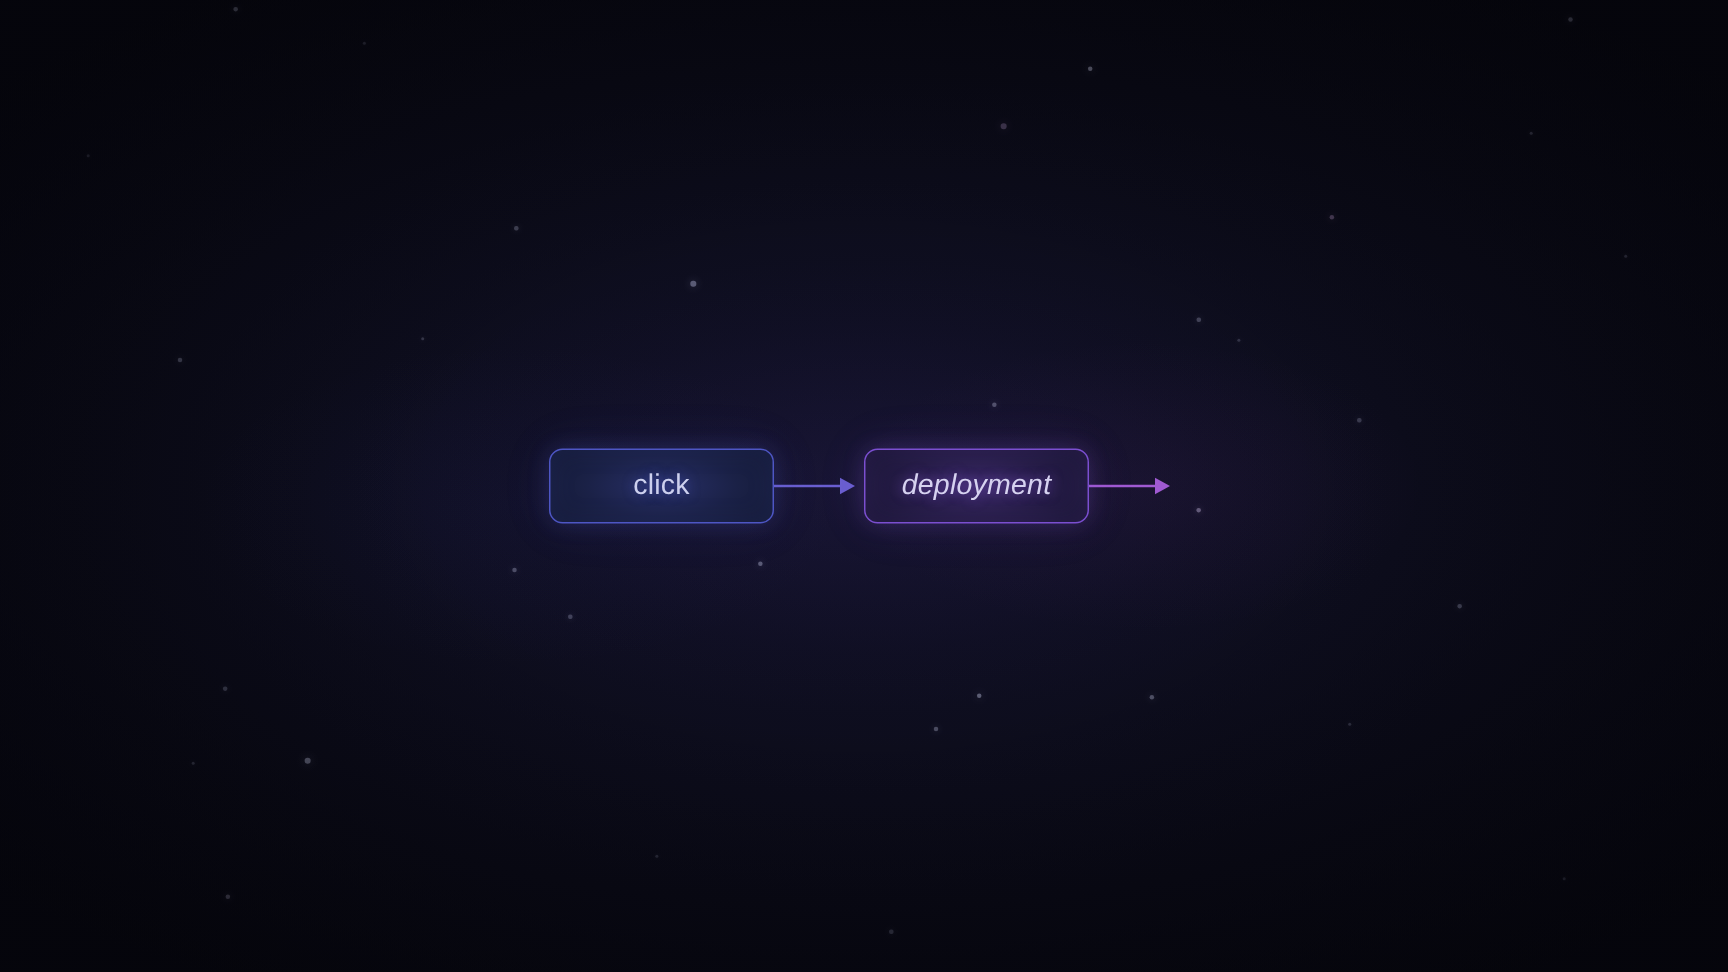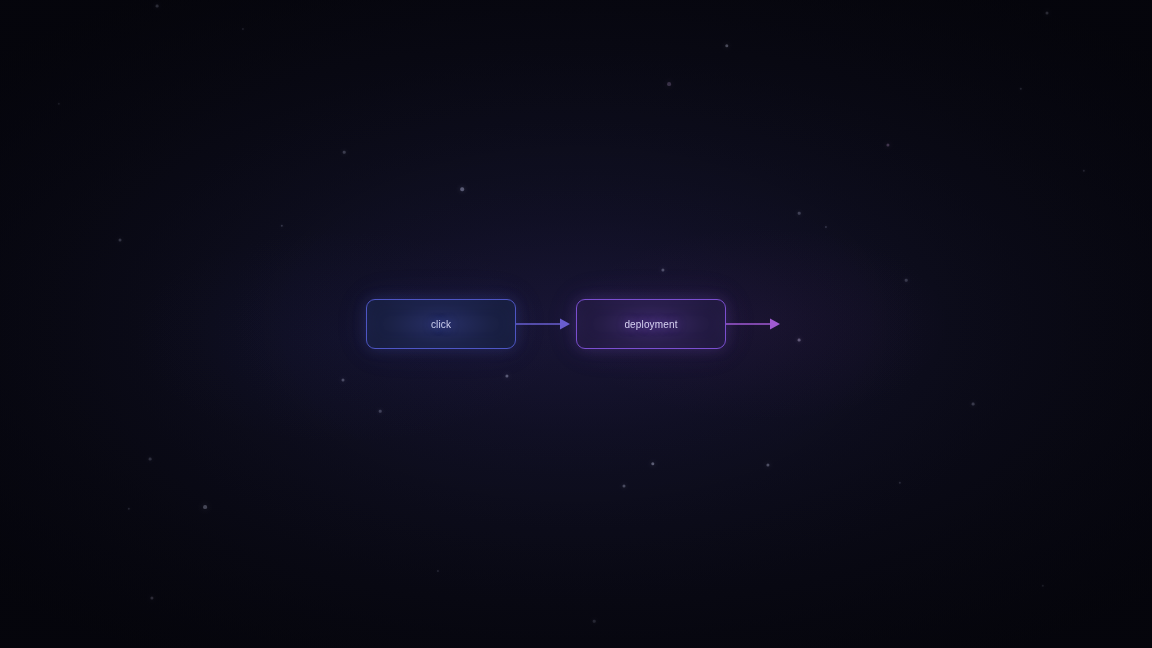--- a/index.html
+++ b/index.html
@@ -65,21 +65,21 @@
     height: 50px;
     border-radius: 9px;
     display: flex;
     align-items: center;
     justify-content: center;
     position: relative;
     pointer-events: auto;
     flex: 0 0 auto;
   }
   .node-label {
-    font-size: 10px;
+    font-size: 19px;
     font-weight: 400;
     letter-spacing: 0.15px;
     position: relative;
     z-index: 2;
     white-space: nowrap;
   }
 
   .connector {
     width: 60px;
     height: 50px;
@@ -139,21 +139,21 @@
       <span class="node-label" style="color: rgb(205, 208, 238); text-shadow: rgba(85, 96, 216, 0.55) 0px 0px 8px;">click</span>
     </div>
 
     <div class="connector">
       <svg width="60" height="14" viewBox="0 0 60 14" aria-hidden="true">
         <line id="e0line" x1="0" y1="7" x2="44" y2="7" stroke-width="1.6" stroke-linecap="round" stroke="#6a5fd0"></line>
         <path id="e0head" d="M44,1.5 L54,7 L44,12.5 Z" fill="#6a5fd0"></path>
       </svg>
     </div>
 
-    <div class="node" id="n1" style="border: 1px solid rgb(123, 79, 208); background: radial-gradient(75% 95%, rgba(138, 90, 224, 0.3) 0%, rgba(138, 90, 224, 0.1) 45%, rgba(0, 0, 0, 0) 78%), rgb(26, 21, 53); box-shadow: rgba(138, 90, 224, 0.22) 0px 0px 14px, rgba(138, 90, 224, 0.1) 0px 0px 34px, rgba(138, 90, 224, 0.13) 0px 0px 18px inset;">
+    <div class="node" id="n1" style="border: 1px solid rgb(123, 79, 208); background: radial-gradient(75% 95%, rgba(138, 90, 224, 0.3) 0%, rgba(138, 90, 224, 0.1) 45%, rgba(0, 0, 0, 0) 78%), rgb(26, 21, 53); box-shadow: rgba(138, 90, 224, 0.22) 0px 0px 14px, rgba(138, 90, 224, 0.1) 0px 0px 34px, rgba(138, 90, 224, 0.13) 0px 0px 18px inset; font-style: italic;">
       <span class="node-label" style="color: rgb(214, 210, 240); text-shadow: rgba(138, 90, 224, 0.55) 0px 0px 8px;">deployment</span>
     </div>
 
     <div class="connector">
       <svg width="60" height="14" viewBox="0 0 60 14" aria-hidden="true">
         <line id="e1line" x1="0" y1="7" x2="44" y2="7" stroke-width="1.6" stroke-linecap="round" stroke="#a05ad2"></line>
         <path id="e1head" d="M44,1.5 L54,7 L44,12.5 Z" fill="#a05ad2"></path>
       </svg>
     </div>
 

